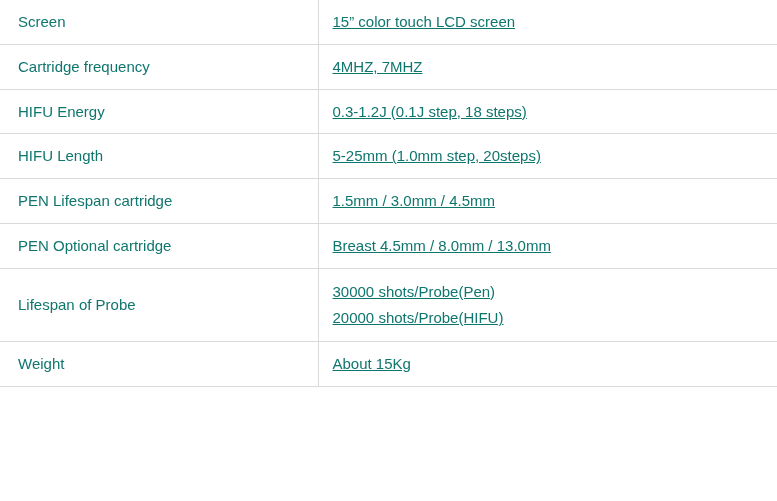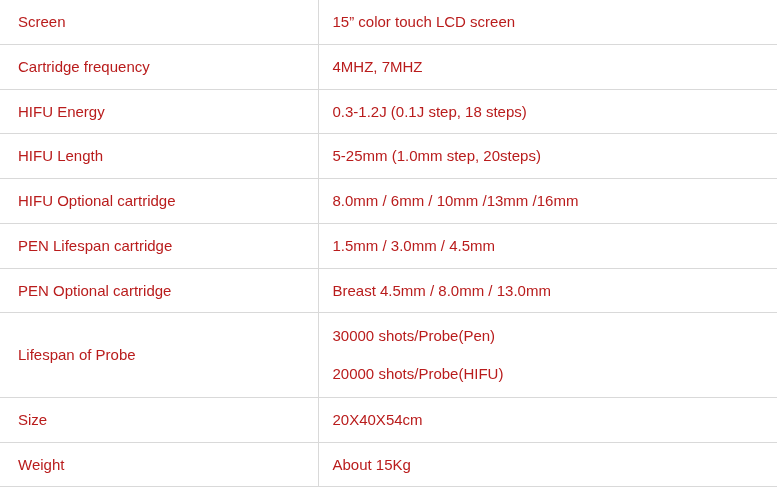--- a/index.html
+++ b/index.html
@@ -19,43 +19,44 @@
     border-collapse: collapse;
     table-layout: fixed;
   }
   .spec-table col.col-label { width: 318px; }
   .spec-table col.col-value { width: 459px; }
 
   .spec-table td {
     border-bottom: 1px solid #d9d9d9;
     vertical-align: middle;
     font-size: 15px;
-    color: #b91c1c;
+    color: #0f766e;
     line-height: 1.45;
     padding: 0;
   }
   .cell-inner {
     padding: 11px 0 11px 18px;
   }
   td.label-cell {
     border-right: 1px solid #d9d9d9;
   }
   td.value-cell .cell-inner {
     padding-left: 14px;
+    text-decoration: underline;
   }
   tr.row-tall td .cell-inner {
     padding-top: 12px;
     padding-bottom: 12px;
   }
   .multiline-line {
     display: block;
     white-space: nowrap;
   }
   .multiline-line + .multiline-line {
-    margin-top: 16px;
+    margin-top: 5px;
   }
   tr:last-child td {
     border-bottom: 1px solid #d9d9d9;
   }
 </style>
 </head>
 <body>
 
 <table class="spec-table">
   <colgroup>
@@ -102,30 +103,20 @@
         <div class="cell-inner">HIFU Length</div>
       </td>
       <td class="value-cell">
         <div class="cell-inner">
           <span class="multiline-line">5-25mm (1.0mm step, 20steps)</span>
         </div>
       </td>
     </tr>
 
 
-    <tr>
-      <td class="label-cell">
-        <div class="cell-inner">HIFU Optional cartridge</div>
-      </td>
-      <td class="value-cell">
-        <div class="cell-inner">
-          <span class="multiline-line">8.0mm / 6mm / 10mm /13mm /16mm</span>
-        </div>
-      </td>
-    </tr>
 
     <tr>
       <td class="label-cell">
         <div class="cell-inner">PEN Lifespan cartridge</div>
       </td>
       <td class="value-cell">
         <div class="cell-inner">
           <span class="multiline-line">1.5mm / 3.0mm / 4.5mm</span>
         </div>
       </td>
@@ -147,30 +138,20 @@
         <div class="cell-inner">Lifespan of Probe</div>
       </td>
       <td class="value-cell">
         <div class="cell-inner">
           <span class="multiline-line">30000 shots/Probe(Pen)</span>
           <span class="multiline-line">20000 shots/Probe(HIFU)</span>
         </div>
       </td>
     </tr>
 
-    <tr>
-      <td class="label-cell">
-        <div class="cell-inner">Size</div>
-      </td>
-      <td class="value-cell">
-        <div class="cell-inner">
-          <span class="multiline-line">20X40X54cm</span>
-        </div>
-      </td>
-    </tr>
 
     <tr>
       <td class="label-cell">
         <div class="cell-inner">Weight</div>
       </td>
       <td class="value-cell">
         <div class="cell-inner">
           <span class="multiline-line">About 15Kg</span>
         </div>
       </td>

